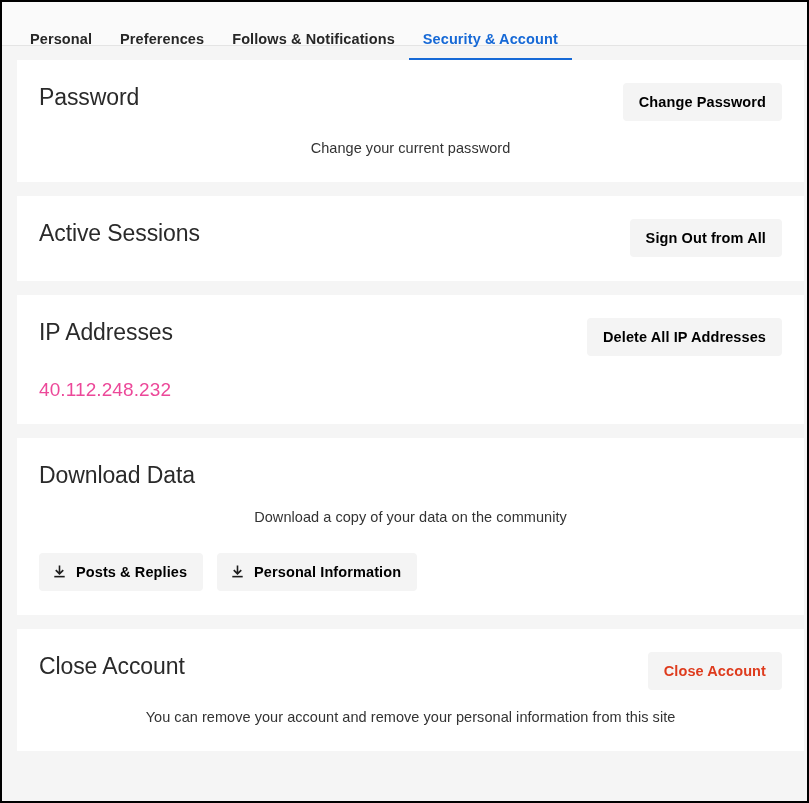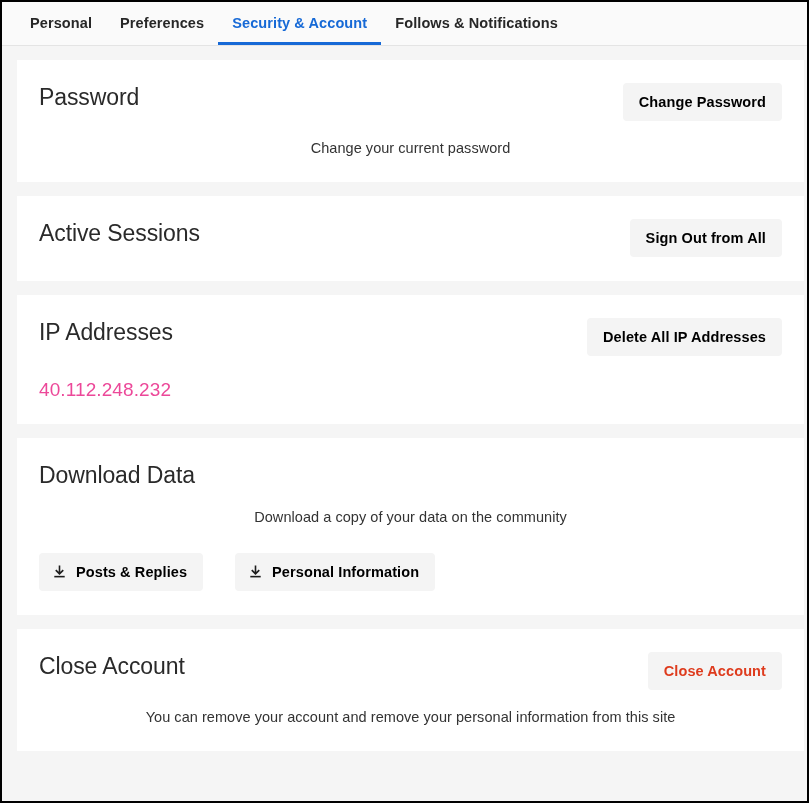--- a/index.html
+++ b/index.html
@@ -35,21 +35,21 @@
     align-items: flex-start;
     padding-left: 14px;
     box-sizing: border-box;
   }
   .tab {
     position: relative;
     font-size: 14.5px;
     font-weight: 700;
     letter-spacing: 0.1px;
     color: #272727;
-    padding: 13px 14px 12px 14px;
+    padding: 29px 14px 12px 14px;
     cursor: pointer;
     white-space: nowrap;
     line-height: 17px;
   }
   .tab.active {
     color: #1669d6;
   }
   .tab.active::after {
     content: "";
     position: absolute;
@@ -119,21 +119,21 @@
     white-space: nowrap;
     letter-spacing: 0.1px;
     flex: 0 0 auto;
     margin-top: 1px;
   }
   .btn-danger {
     color: #de3b1d;
   }
   .btn-row {
     display: flex;
-    gap: 32px;
+    gap: 14px;
     margin-top: 25px;
   }
   .btn-icon {
     display: inline-flex;
     align-items: center;
     gap: 9px;
     padding: 10px 16px 10px 13px;
   }
   .btn-icon svg {
     display: block;
@@ -145,25 +145,25 @@
 
 <div id="frame">
 
   <div class="tabbar">
     <div class="tab">
       <span>Personal</span>
     </div>
     <div class="tab">
       <span>Preferences</span>
     </div>
+    <div class="tab">
+      <span>Follows &amp; Notifications</span>
+    </div>
     <div class="tab active">
       <span>Security &amp; Account</span>
-    </div>
-    <div class="tab">
-      <span>Follows &amp; Notifications</span>
     </div>
   </div>
 
   <div class="page">
 
     <div class="card">
       <div class="card-head">
         <h2 class="card-title">Password</h2>
         <button class="btn">Change Password</button>
       </div>

